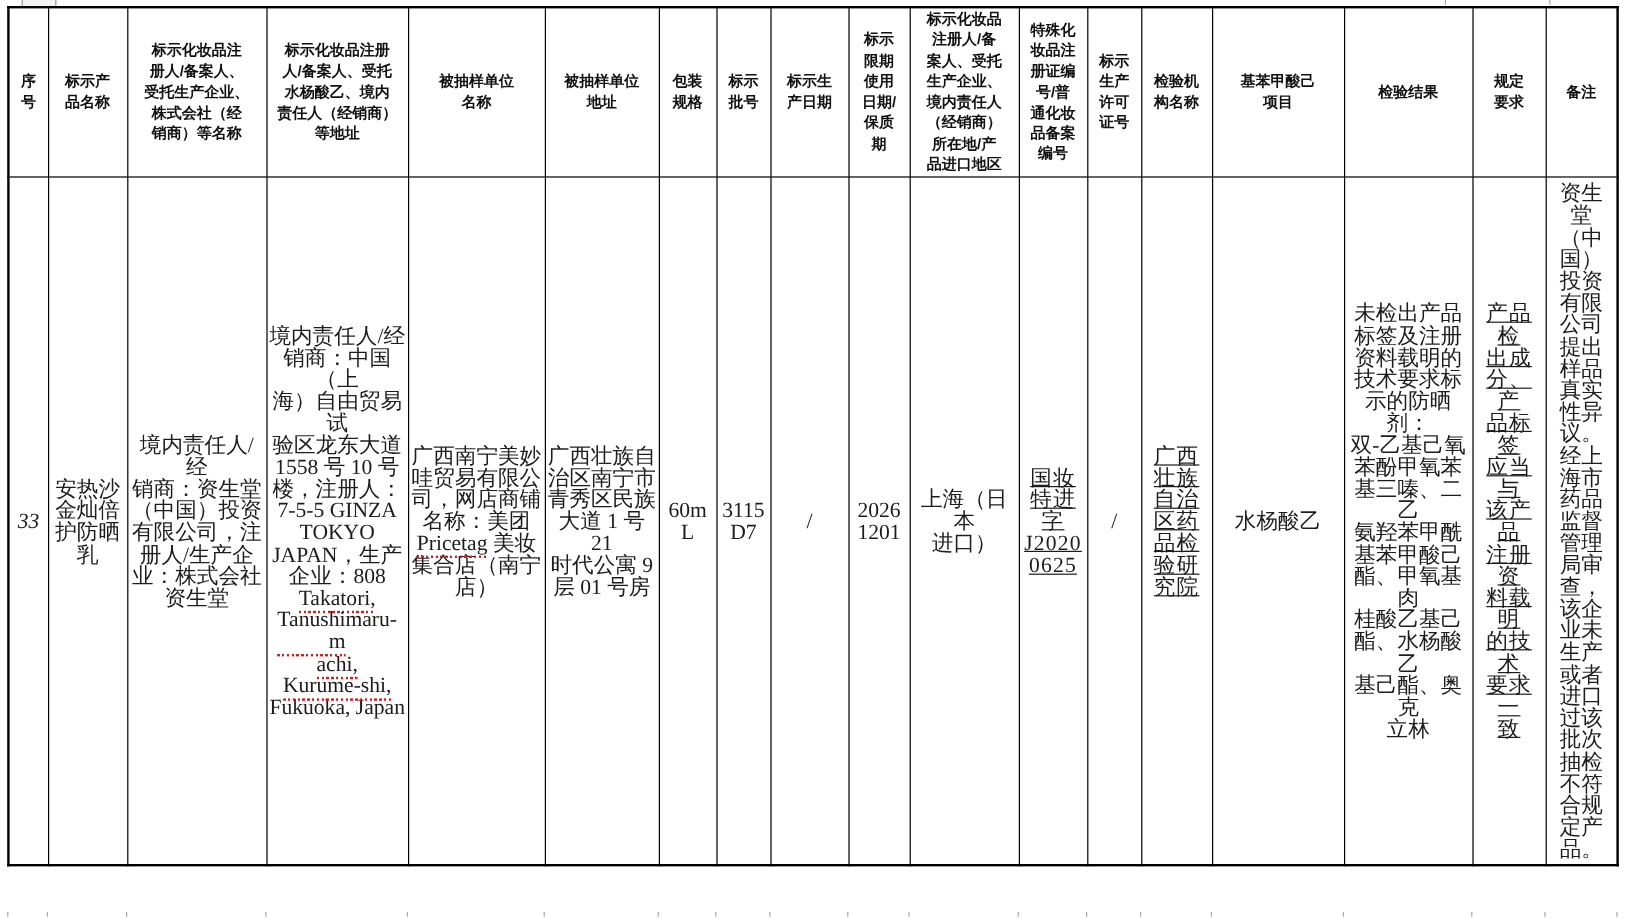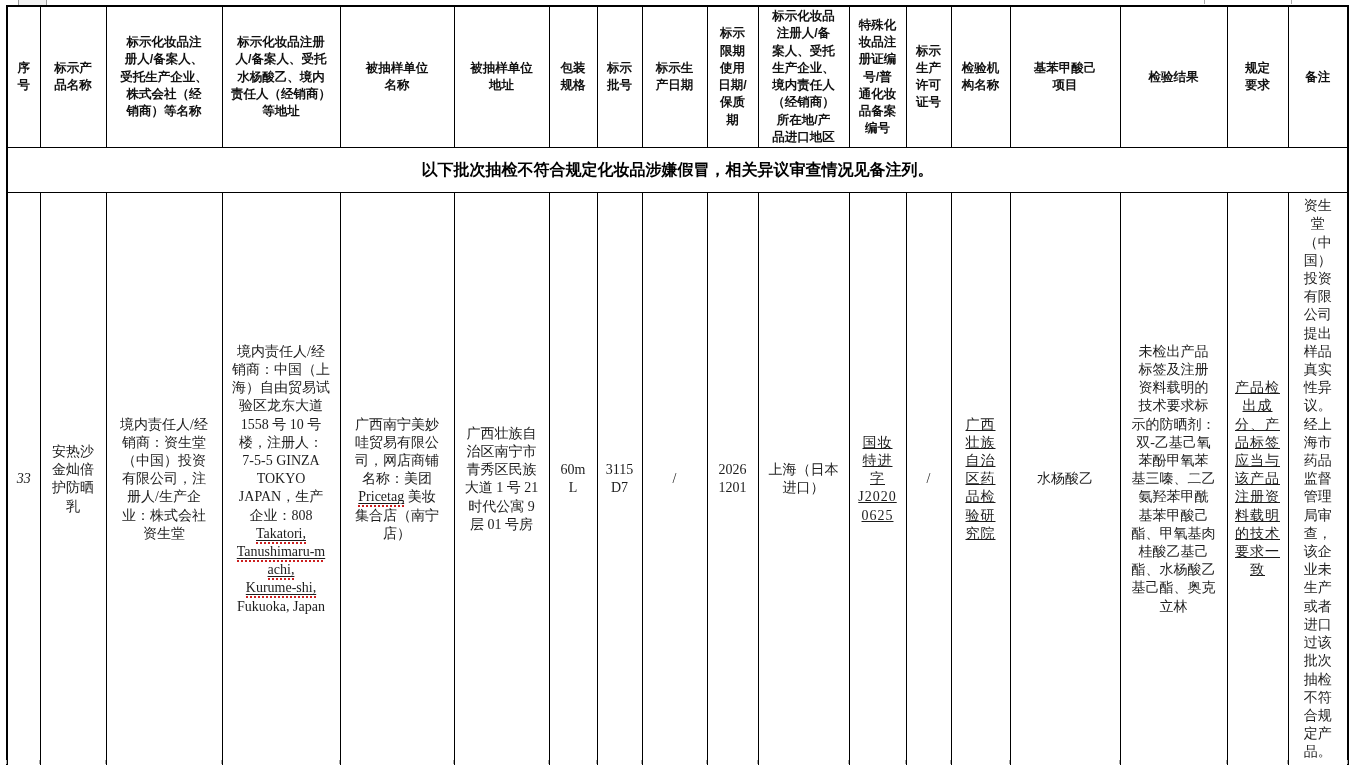--- a/index.html
+++ b/index.html
@@ -26,26 +26,26 @@
     font-weight:bold;font-size:12.5px;line-height:17.3px;color:#111;
   }
   tr.notice-row td{
     height:42px;
     font-family:"Liberation Sans","DejaVu Sans",sans-serif;
     font-weight:bold;font-size:16px;color:#000;
     white-space:normal;
   }
   tr.data-row td{
     height:570px;
-    font-size:14px;line-height:18.2px;
+    font-size:18px;line-height:18.2px;
   }
   td.c-seq{font-size:15px;font-style:italic;}
   td.c-remark{line-height:17.4px;}
   td.c-agency,td.c-requirement,td.c-regno{letter-spacing:1px;text-decoration:underline;}
-  .u{text-decoration:underline;text-underline-offset:2px;text-decoration-thickness:1px;}
+  .u{text-underline-offset:2px;text-decoration-thickness:1px;}
   .wavy{position:relative;}
   .wavy::after{
     content:"";position:absolute;left:0;right:0;bottom:-3px;height:2px;
     background:repeating-linear-gradient(90deg,#cc1f1f 0 2px,transparent 2px 4px);
   }
   
   .artifact{position:absolute;background:#a8a8a8;}
   .artifact-box{
     position:absolute;left:18px;top:0;width:27px;height:6px;
     border:1px solid #9a9a9a;border-top:none;background:#f2f2f2;
@@ -129,23 +129,20 @@
 许可
 证号</th>
     <th>检验机
 构名称</th>
     <th>基苯甲酸己
 项目</th>
     <th>检验结果</th>
     <th>规定
 要求</th>
     <th>备注</th>
-  </tr>
-  <tr class="notice-row">
-    <td colspan="18">以下批次抽检不符合规定化妆品涉嫌假冒，相关异议审查情况见备注列。</td>
   </tr>
   <tr class="data-row">
     <td class="c-seq">33</td>
     <td>安热沙
 金灿倍
 护防晒
 乳</td>
     <td>境内责任人/经
 销商：资生堂
 （中国）投资

